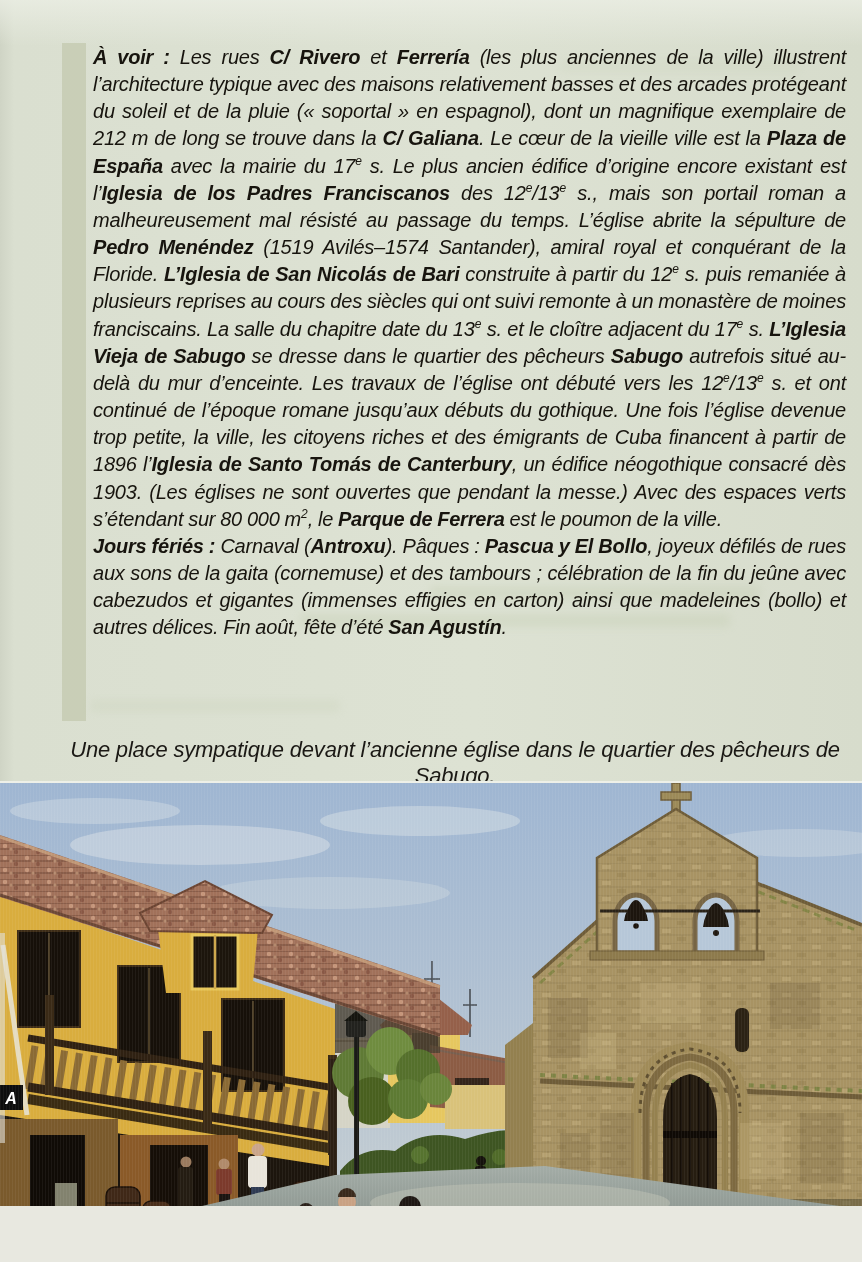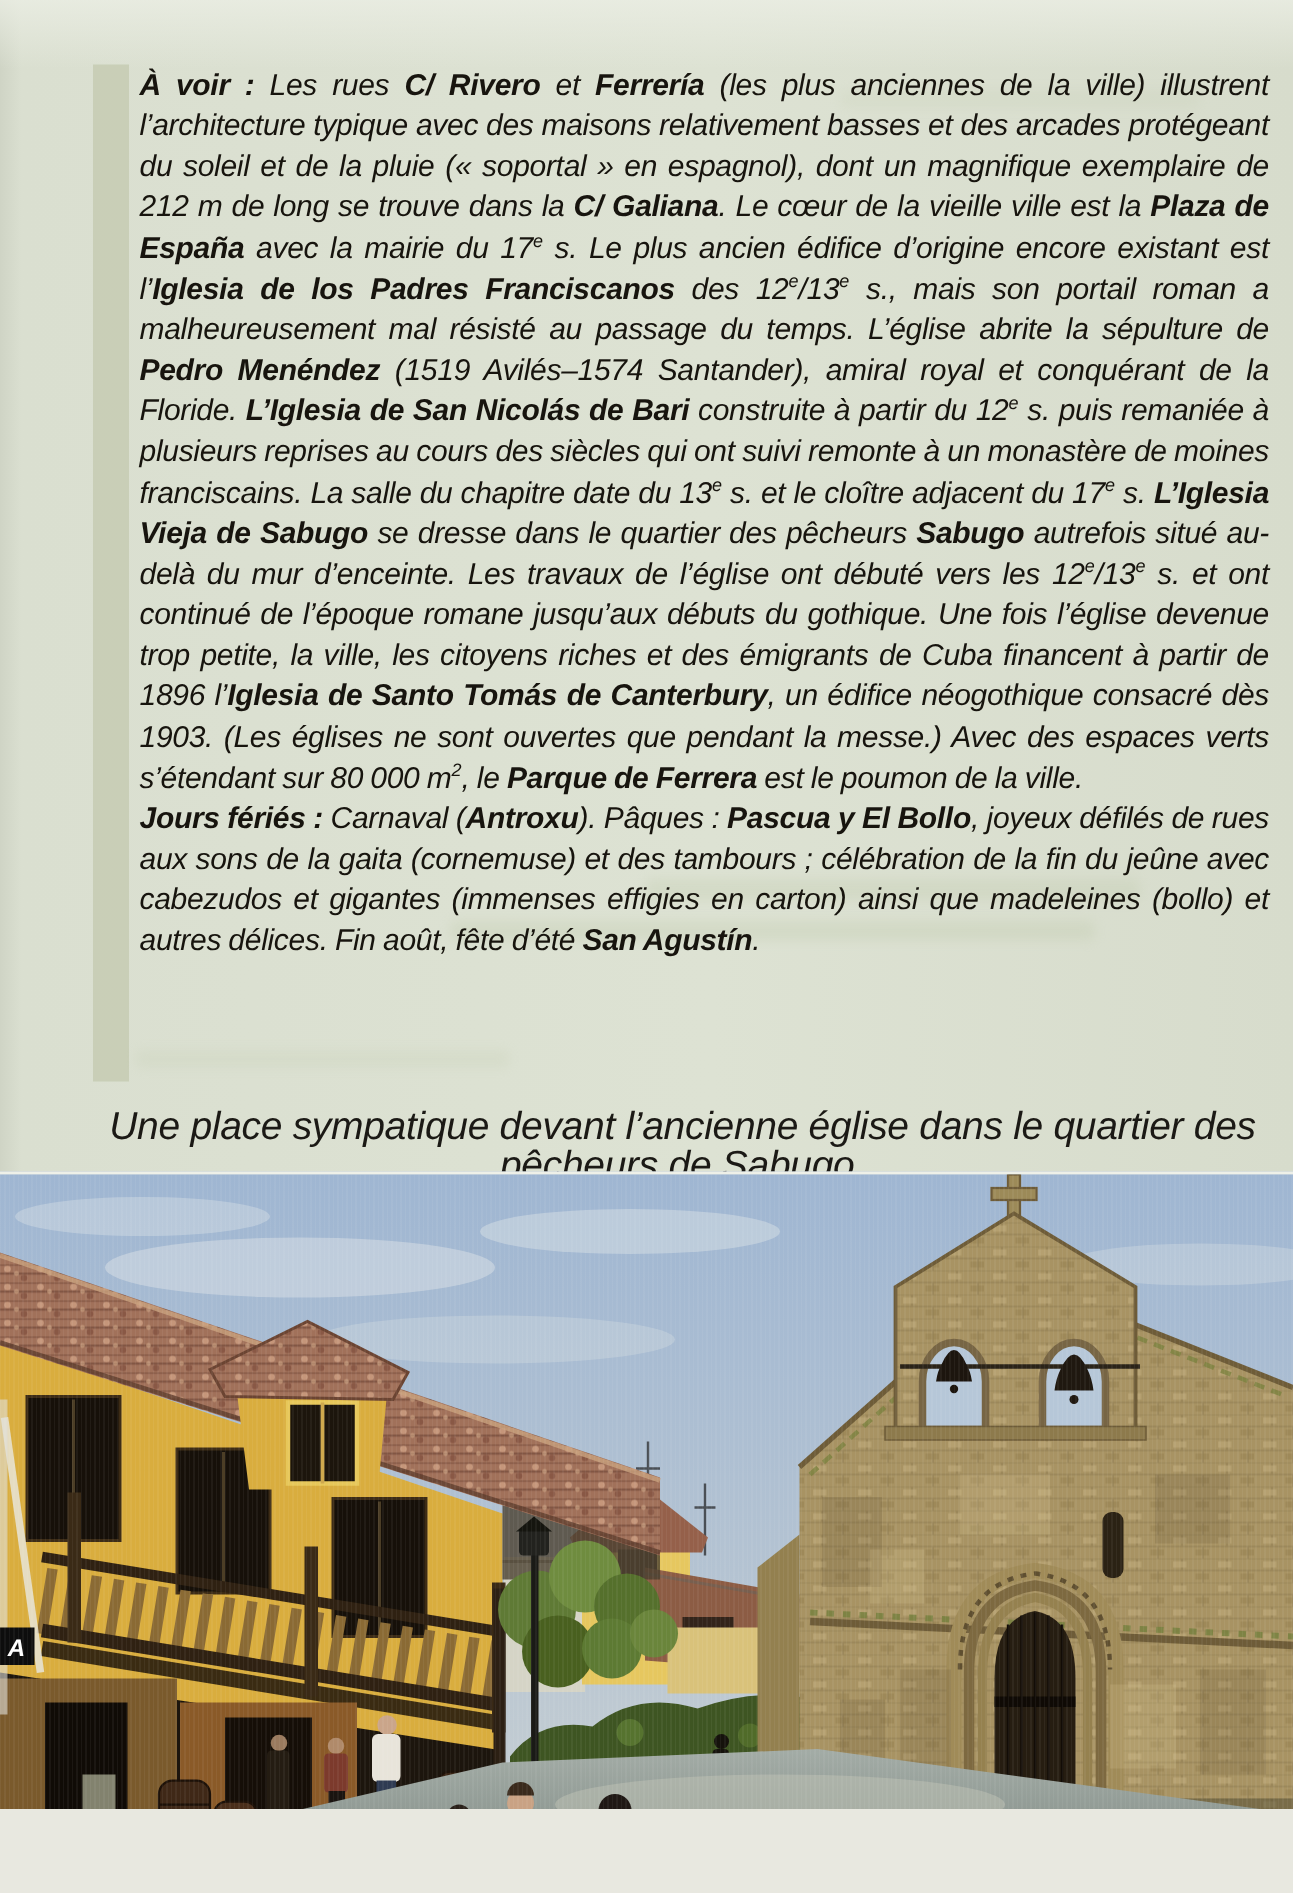--- a/index.html
+++ b/index.html
@@ -28,21 +28,21 @@
     font-style:italic;font-size:20px;line-height:27.15px;
     letter-spacing:-0.2px;word-spacing:-0.5px;
     color:#17140e;text-align:justify;
   }
   .article p{margin:0;padding:0;}
   .article .b{font-weight:bold;}
   .article sup{font-size:12px;line-height:0;vertical-align:super;letter-spacing:0;}
 
   .caption{
     position:absolute;left:70px;top:737px;width:770px;
-    font-style:italic;font-size:26px;line-height:26px;
+    font-style:italic;font-size:22px;line-height:26px;
     color:#1b1915;text-align:center;letter-spacing:-0.2px;
   }
 
   .photo{
     position:absolute;left:0;top:781px;width:862px;height:481px;
     border-top:2px solid #eef0e8;box-sizing:content-box;background:#a9bcd2;
   }
   .photo svg{display:block;}
   
   .photo::after{

